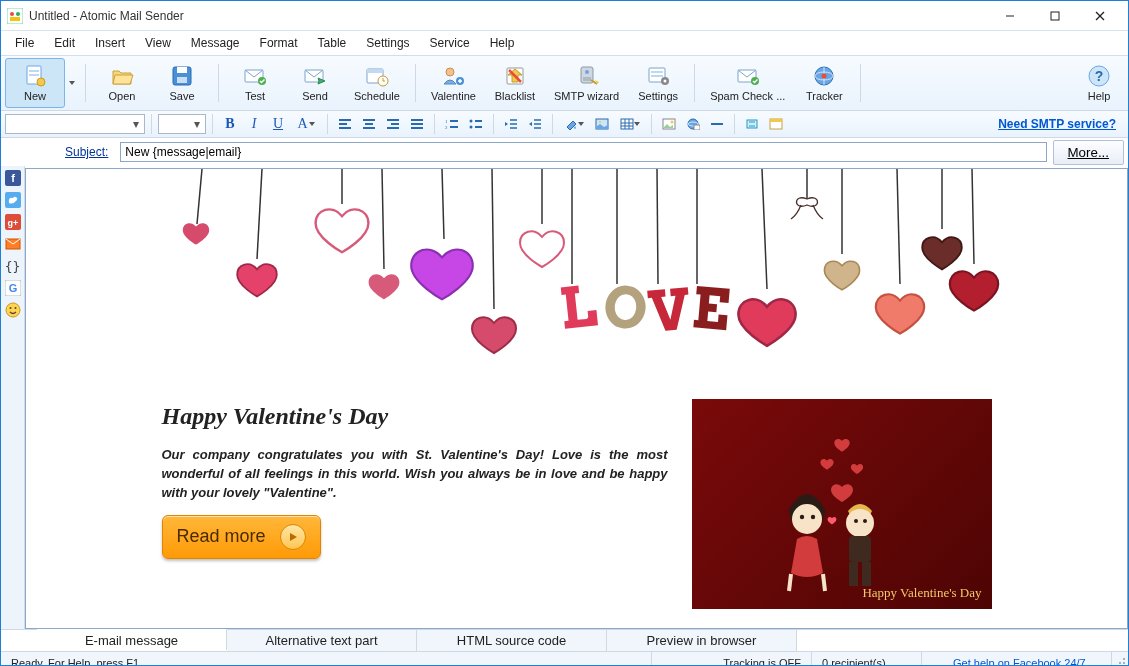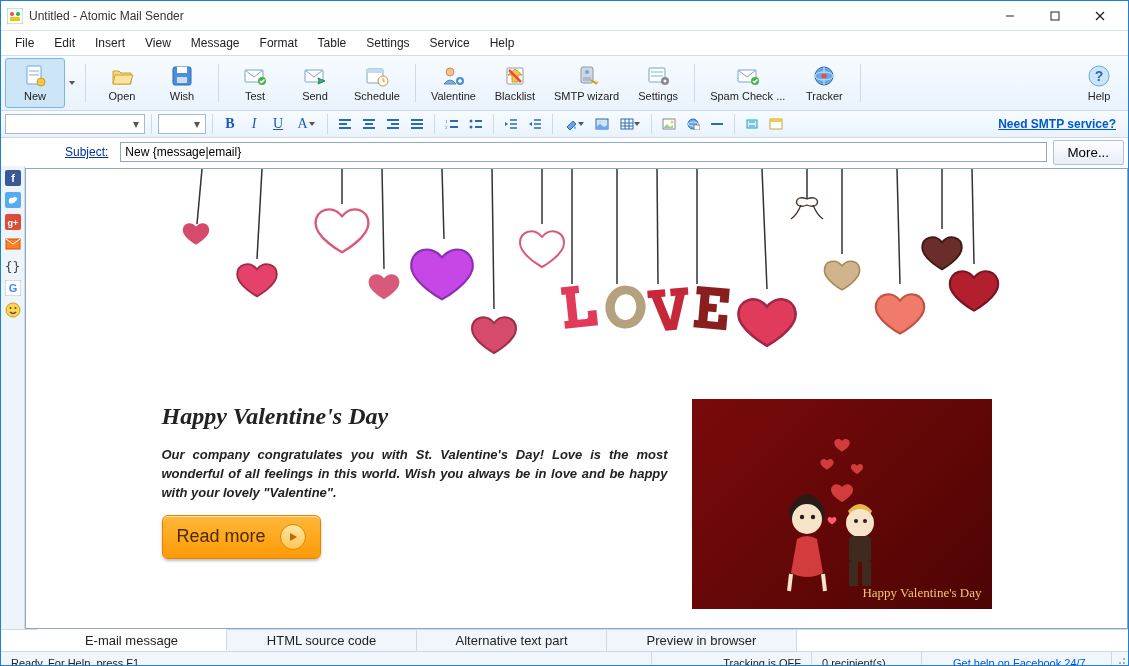--- a/index.html
+++ b/index.html
@@ -32,21 +32,21 @@
   .fcombo .arrow { width:12px; text-align:center; color:#555;}
   .fbtn { width: 22px; height: 22px; display: flex; align-items: center; justify-content: center; border: 1px solid transparent; border-radius:2px; font-family: "Times New Roman", serif; font-size:14px; }
   .fbtn.wdd{width:30px;}
   .fsep{width:1px;height:20px;background:#cfd9e6;margin:0 4px;}
   .smtp-link { margin-left:auto; color:#0058d0; font-weight:bold; text-decoration:underline; padding-right:8px; font-size:12px;}
 
   
   .subjectrow { height: 26px; display: flex; align-items: center; padding: 14px 4px; gap: 6px; }
   .subjectrow .label { color:#003399; text-decoration: underline; padding: 2px 6px; margin-left:54px; font-size:12px;}
   .subjectrow input { flex:1; height:20px; border:1px solid #8ca8c7; padding: 0 4px; font-size:12px; }
-  .subjectrow .morebtn { height:25px; padding:0 14px; border:1px solid #b3c1d4; background:linear-gradient(#fdfdff,#e8eef7); border-radius:2px;}
+  .subjectrow .morebtn { height:25px; padding:0 14px; border:1px solid #b3c1d4; background:linear-gradient(#fdfdff,#e8eef7); border-radius:2px;text-decoration:underline;}
 
   
   .workspace { display:flex; height: 463px; }
   .leftstrip { width: 24px; background: #eef4fb; border-right:1px solid #d0dde9; display:flex; flex-direction:column; align-items:center; gap:6px; padding-top:4px;}
   .leftstrip .sicon{width:16px;height:16px;display:flex;align-items:center;justify-content:center;font-size:13px;}
   .editor { flex:1; background:#fff; border:1px solid #8ca8c7; margin:2px 0 0 0; overflow:hidden; position:relative;}
   .editor-inner{ height:100%; overflow-y:scroll; }
   .banner { height: 210px; width: 870px; margin: 0 auto 20px auto; position:relative; background:#fff;}
   .banner svg{position:absolute;top:0;left:0;}
   .content { width: 830px; margin:0 auto; display:flex; gap:24px; padding-bottom:20px;}
@@ -146,21 +146,21 @@
     <span class="tlabel">Open</span>
   </div>
   <div class="tool">
     <span class="ticon">
         <svg width="24" height="24">
           <rect x="3" y="3" width="18" height="18" rx="2" fill="#4a90d9" stroke="#2a6bb0"></rect>
           <rect x="7" y="3" width="10" height="6" fill="#fff"></rect>
           <rect x="7" y="13" width="10" height="6" fill="#cadef3"></rect>
         </svg>
       </span>
-    <span class="tlabel">Wish</span>
+    <span class="tlabel">Save</span>
   </div>
   <div class="sep"></div>
   <div class="tool">
     <span class="ticon">
         <svg width="24" height="24">
           <rect x="2" y="6" width="18" height="12" rx="1" fill="#fff" stroke="#7da3cc"></rect>
           <path d="M2 6 L11 13 L20 6" fill="none" stroke="#7da3cc"></path>
           <circle cx="19" cy="17" r="4" fill="#4caf50"></circle>
           <path d="M17 17 l1.5 1.5 l3 -3" stroke="#fff" fill="none" stroke-width="1.5"></path>
         </svg>
@@ -589,22 +589,22 @@
           </svg>
           <span class="cap">Happy Valentine's Day</span>
         </div>
       </div>
     </div>
   </div>
 </div>
 
 <div class="bottomtabs">
   <div class="tab active">E-mail message</div>
+  <div class="tab">Alternative text part</div>
   <div class="tab">HTML source code</div>
-  <div class="tab">Alternative text part</div>
   <div class="tab">Preview in browser</div>
 </div>
 
 <div class="statusbar">
   <div class="cell grow">Ready. For Help, press F1.</div>
   <div class="cell" style="width:160px;justify-content:flex-end;">Tracking is OFF</div>
   <div class="cell" style="width:110px;">0 recipient(s)</div>
   <div class="cell" style="width:190px;">
       <a class="link">Get help on Facebook 24/7</a>
     </div>

